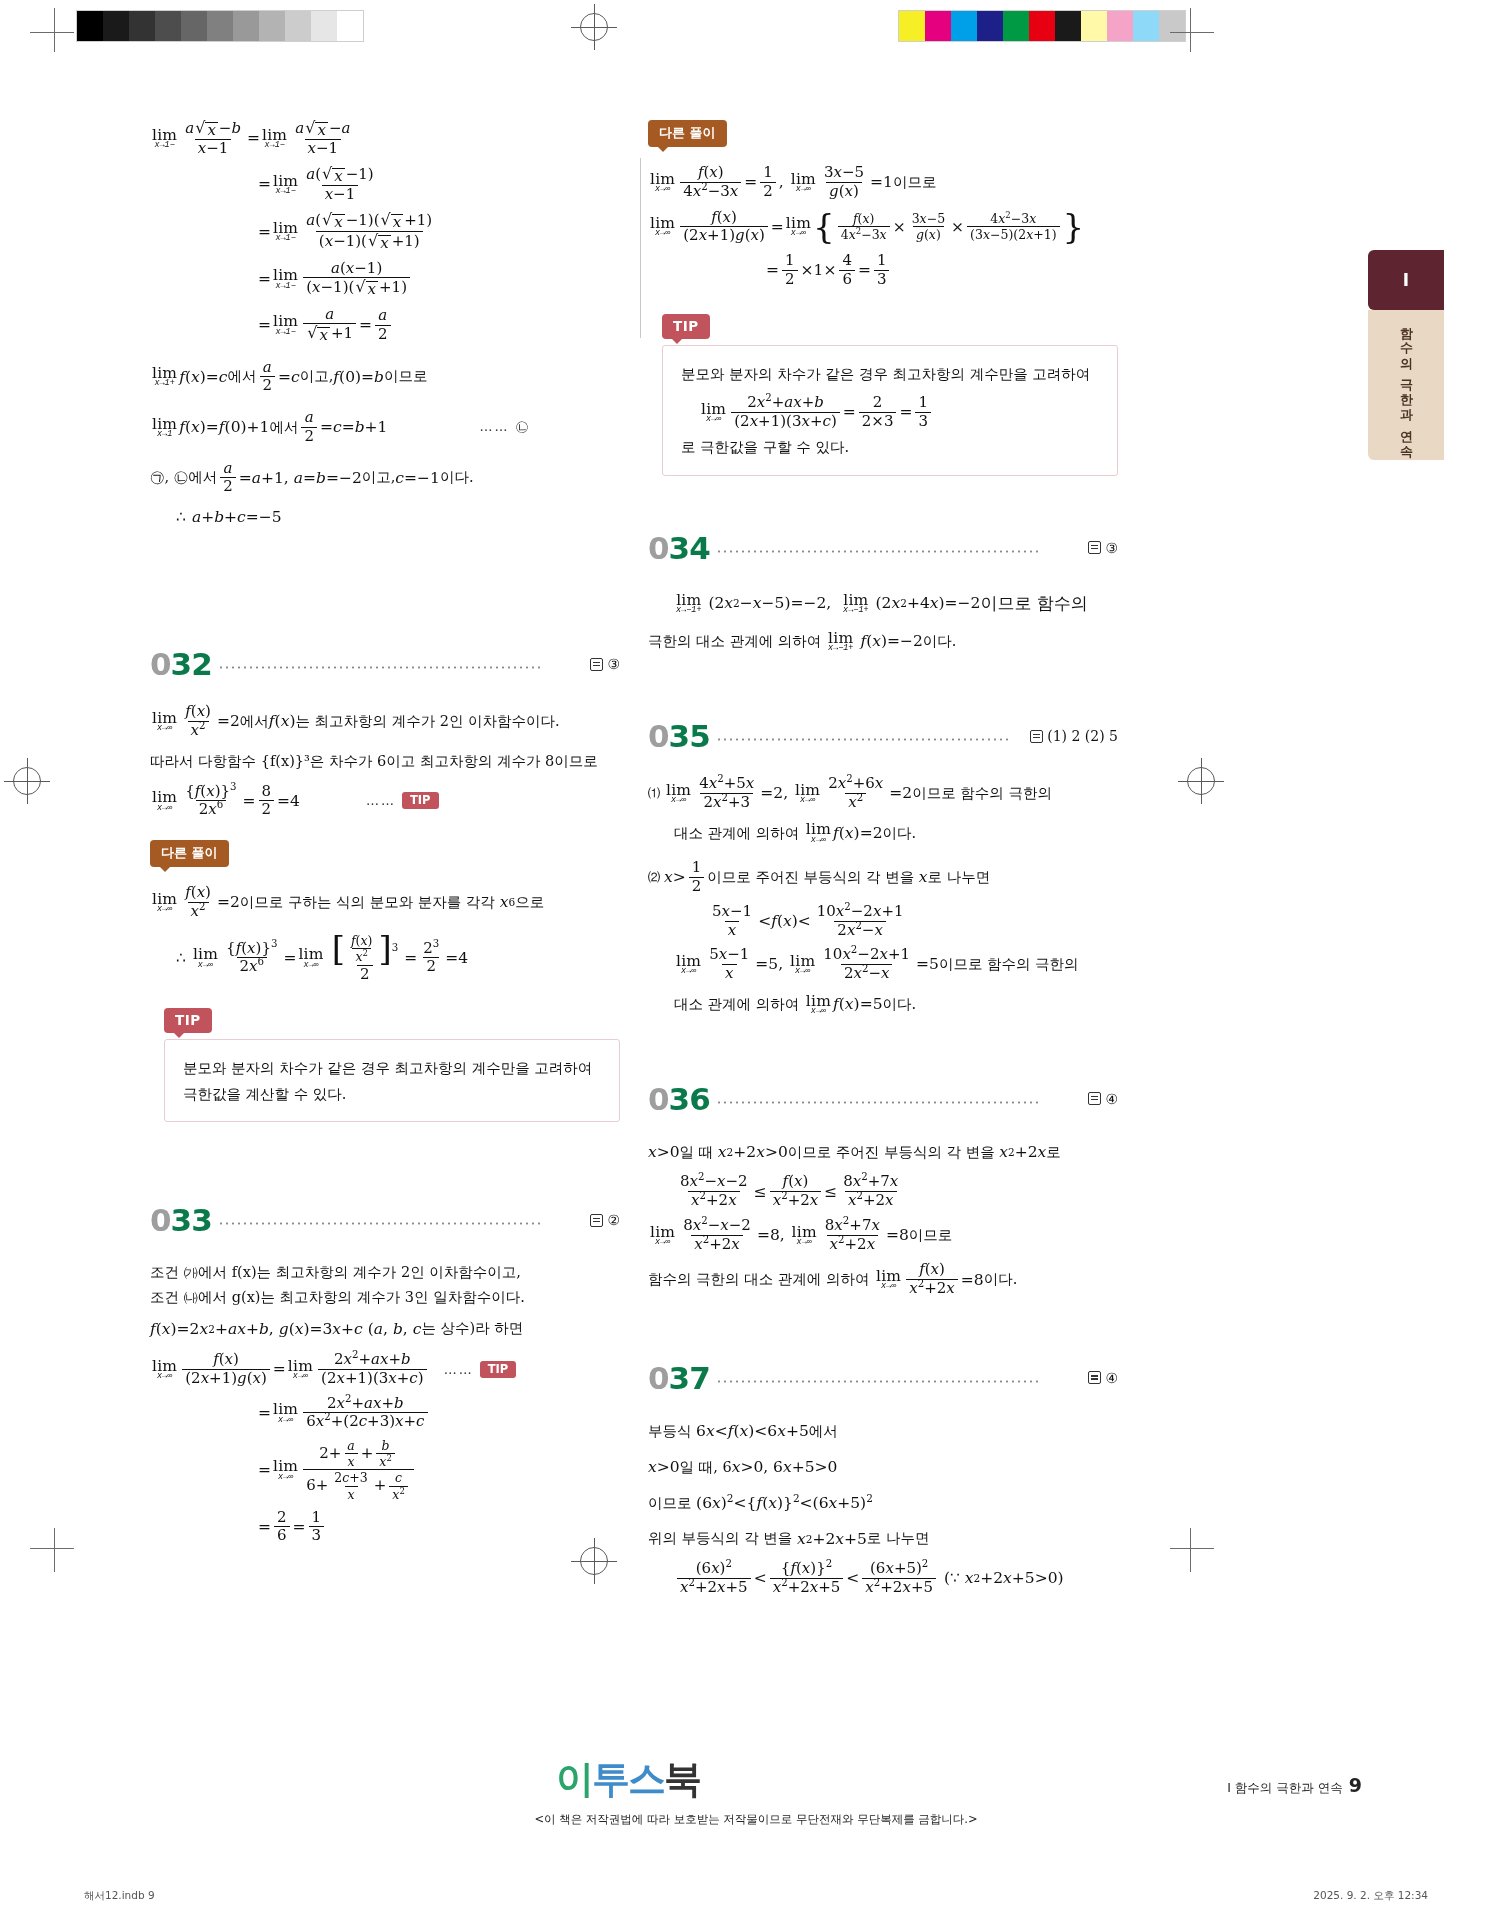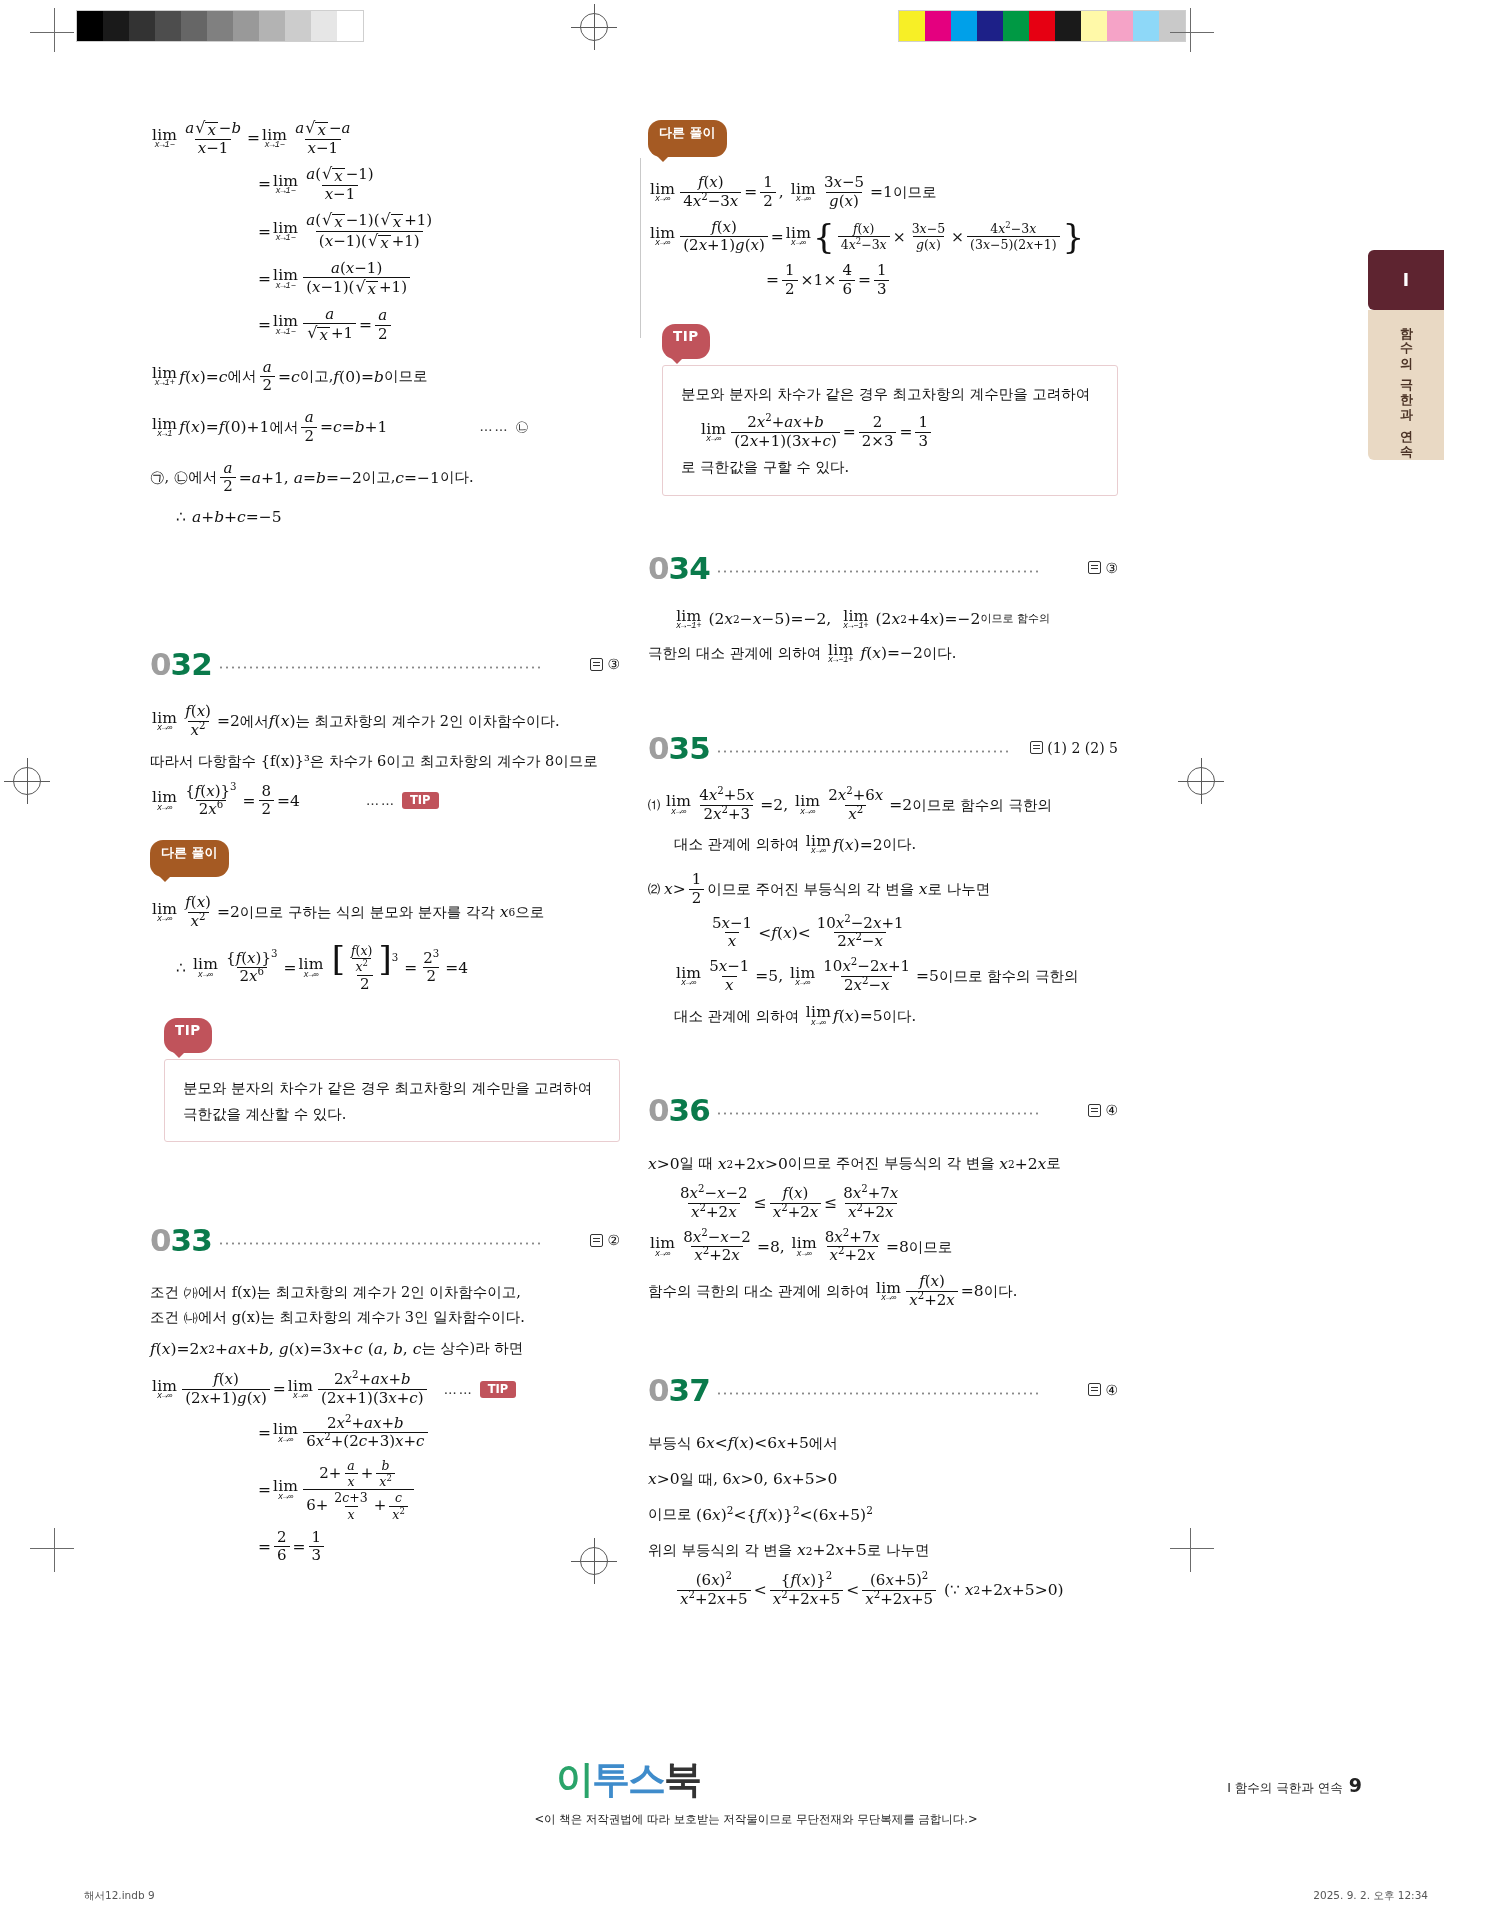--- a/index.html
+++ b/index.html
@@ -94,21 +94,21 @@
                 background-size:6px 3px; background-repeat:repeat-x; }
   .prob .ans { position:absolute; right:0; top:6px; display:flex; align-items:center;
                gap:4px; font-family:"DejaVu Serif", serif; font-size:14px; color:#111; }
   .prob .ansicon { display:inline-block; width:13px; height:13px; border:1.3px solid #333;
                    border-radius:2px; position:relative; }
   .prob .ansicon::before { content:""; position:absolute; left:2px; top:3px; width:7px;
                            height:1.2px; background:#333; box-shadow:0 3px 0 #333; }
 
   
   .badge { display:inline-block; font-family:"DejaVu Sans", sans-serif; font-weight:bold;
-           color:#fff; padding:4px 11px 15px; border-radius:13px; font-size:13px;
+           color:#fff; padding:4px 11px 5px; border-radius:4px; font-size:13px;
            position:relative; }
   .badge::after { content:""; position:absolute; left:9px; bottom:-5px; width:0; height:0;
                   border-left:6px solid transparent; border-right:6px solid transparent; }
   .badge-alt { background:#a55a23; }
   .badge-alt::after { border-top:6px solid #a55a23; }
   .badge-tip { background:#c0535b; font-size:13.5px; letter-spacing:.5px; }
   .badge-tip::after { border-top:6px solid #c0535b; }
   .tipbox { border:1px solid #e9cdd0; border-radius:3px; padding:16px 18px 14px;
             margin-top:-12px; }
 
@@ -765,21 +765,21 @@
       <span class="lim">
           <span class="lm">lim</span>
           <span class="ls">x→−1+</span>
         </span>
       <span>&nbsp;(2</span>
         <span class="mi">x</span>
         <sup class="e">2</sup>
         <span>+4</span>
         <span class="mi">x</span>
         <span>)=−2</span>
-        <span class="kr" style="font-size:11px;">이므로 함수의</span>
+        <span class="kr" style="font-size:17px;">이므로 함수의</span>
     </div>
 
     <div class="m blk row" style="margin-top:6px;">
       <span class="kr" style="font-size:14.5px;">극한의 대소 관계에 의하여&nbsp;</span>
       <span class="lim">
           <span class="lm">lim</span>
           <span class="ls">x→−1+</span>
         </span>
       <span>&nbsp;</span>
         <span class="mi">f</span>

